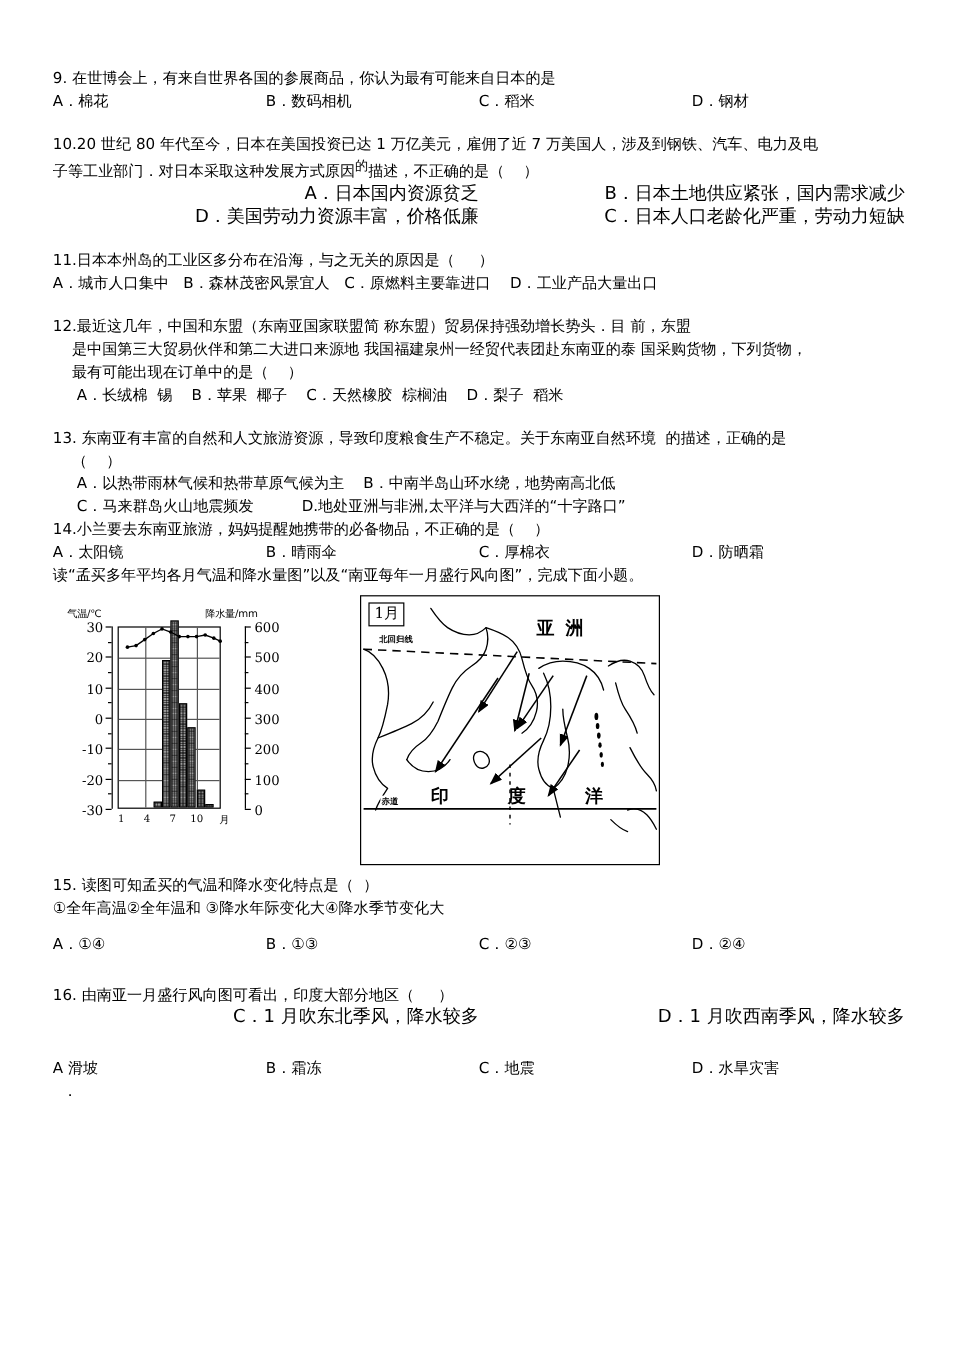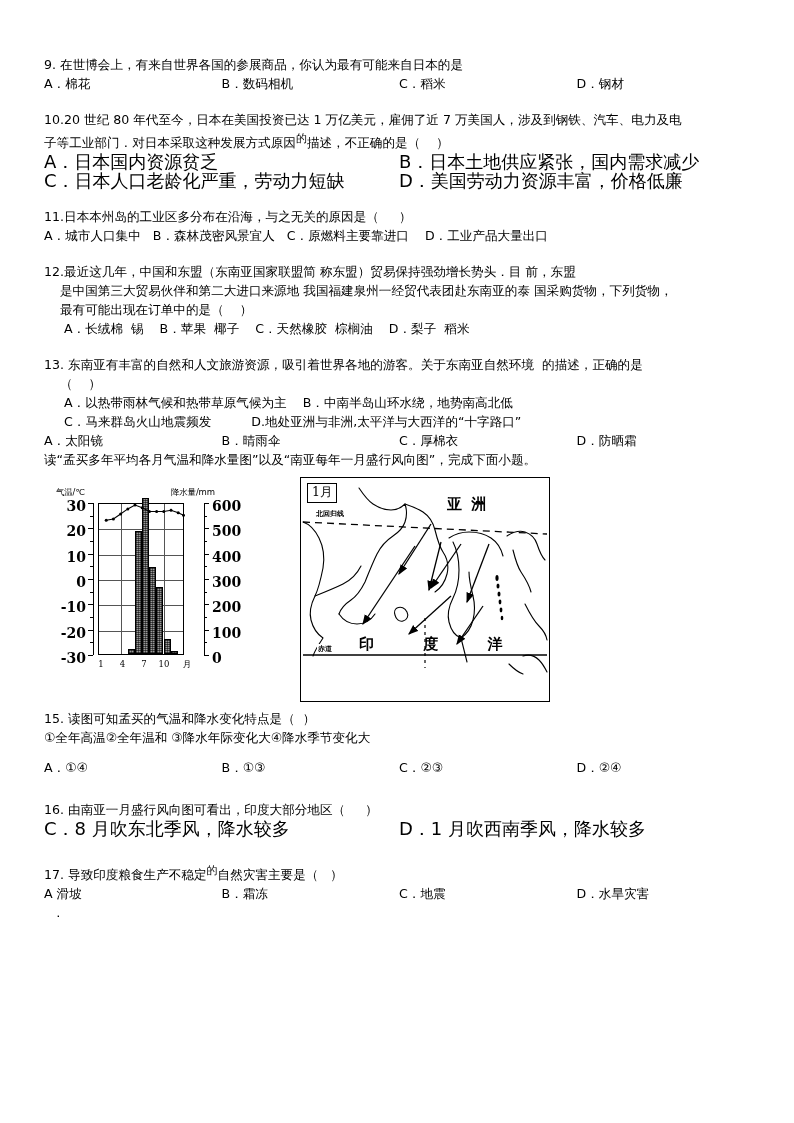--- a/index.html
+++ b/index.html
@@ -32,22 +32,23 @@
   .opts4 {
     display: flex;
     font-size: 12.6px;
     line-height: 19px;
     justify-content: flex-end;
   }
   .opts4 > div { width: 25%; }
 
   .opts2 {
     display: flex;
-    font-size: 18px;
+    font-size: 15px;
     line-height: 19px;
+    text-align: right;
   }
   .opts2 > div { width: 50%; }
 
   .opts-free { font-size: 12.6px; line-height: 19px; white-space: pre; }
 
   .gap-sm { height: 11px; }
   .gap-md { height: 17px; }
   .gap-lg { height: 23px; }
 
   .indent { padding-left: 16px; }
@@ -98,24 +99,23 @@
   .axis-l { left: 37px; }
   .axis-r { left: 148px; }
   .tick {
     position: absolute; height: 0;
     border-top: 1.2px solid #000;
   }
   .tick.major { width: 5px; }
   .tick.minor { width: 3px; }
   .lab {
     position: absolute;
-    font-size: 14px;
+    font-size: 11px;
     font-family: "DejaVu Serif", "Liberation Serif", serif;
     white-space: nowrap;
-    font-weight: bold;
   }
   .lab-l { text-align: right; }
   .bar {
     position: absolute;
     bottom: 0;
     background-color: #9a9a9a;
     background-image:
       repeating-linear-gradient(0deg, rgba(0,0,0,.55) 0 1px, rgba(0,0,0,0) 1px 2px),
       repeating-linear-gradient(90deg, rgba(0,0,0,.45) 0 1px, rgba(0,0,0,0) 1px 2px);
     border: 1px solid #000;
@@ -178,22 +178,22 @@
   <div class="gap-md"></div>
 
   <div class="q">
     <div class="qline"><span>10.</span><span>20 世纪 80 年代至今，日本在美国投资已达 1 万亿美元，雇佣了近 7 万美国人，涉及到钢铁、汽车、电力及电</span></div>
     <div class="qline"><span>子等工业部门．对日本采取这种发展方式原因</span><span class="sup-de">的</span><span>描述，不正确的是（    ）</span></div>
     <div class="opts2">
       <div>A．日本国内资源贫乏</div>
       <div>B．日本土地供应紧张，国内需求减少</div>
     </div>
     <div class="opts2">
+      <div>D．美国劳动力资源丰富，价格低廉</div>
       <div>C．日本人口老龄化严重，劳动力短缺</div>
-      <div>D．美国劳动力资源丰富，价格低廉</div>
     </div>
   </div>
 
   <div class="gap-md"></div>
 
   <div class="q">
     <div class="qline"><span>11.</span><span>日本本州岛的工业区多分布在沿海，与之无关的原因是（     ）</span></div>
     <div class="opts-free">A．城市人口集中   B．森林茂密风景宜人   C．原燃料主要靠进口    D．工业产品大量出口</div>
   </div>
 
@@ -202,27 +202,28 @@
   <div class="q">
     <div class="qline"><span>12.</span><span>最近这几年，中国和东盟（东南亚国家联盟简 称东盟）贸易保持强劲增长势头．目 前，东盟</span></div>
     <div class="qline indent">是中国第三大贸易伙伴和第二大进口来源地 我国福建泉州一经贸代表团赴东南亚的泰 国采购货物，下列货物，</div>
     <div class="qline indent">最有可能出现在订单中的是（    ）</div>
     <div class="opts-free indent"> A．长绒棉  锡    B．苹果  椰子    C．天然橡胶  棕榈油    D．梨子  稻米</div>
   </div>
 
   <div class="gap-md"></div>
 
   <div class="q">
-    <div class="qline"><span>13.</span> <span>东南亚有丰富的自然和人文旅游资源，吸引着世界各地的游客。关于东南亚自然环境</span>&nbsp;&nbsp;<span>的描述，正确的是</span></div>
+    <div class="qline"><span>13.</span> <span>东南亚有丰富的自然和人文旅游资源，导致印度粮食生产不稳定。关于东南亚自然环境</span>&nbsp;&nbsp;<span>的描述，正确的是</span></div>
     <div class="qline indent">（    ）</div>
     <div class="opts-free indent"> A．以热带雨林气候和热带草原气候为主    B．中南半岛山环水绕，地势南高北低</div>
     <div class="opts-free indent"> C．马来群岛火山地震频发          D.地处亚洲与非洲,太平洋与大西洋的“十字路口”</div>
   </div>
 
   <div class="q">
+    <div class="qline"><span>14.</span><span>小兰要去东南亚旅游，妈妈提醒她携带的必备物品，不正确的是（    ）</span></div>
     <div class="opts4">
       <div>A．太阳镜</div>
       <div>B．晴雨伞</div>
       <div>C．厚棉衣</div>
       <div>D．防晒霜</div>
     </div>
   </div>
 
   <div class="qline">读“孟买多年平均各月气温和降水量图”以及“南亚每年一月盛行风向图”，完成下面小题。</div>
 
@@ -410,29 +411,28 @@
       <div>C．②③</div>
       <div>D．②④</div>
     </div>
   </div>
 
   <div class="gap-lg"></div>
 
   <div class="q">
     <div class="qline"><span>16.</span> <span>由南亚一月盛行风向图可看出，印度大部分地区（     ）</span></div>
     <div class="opts2">
-      <div>C．8 月吹东北季风，降水较多</div>
+      <div>C．1 月吹东北季风，降水较多</div>
       <div>D．1 月吹西南季风，降水较多</div>
     </div>
   </div>
 
   <div class="gap-lg"></div>
 
   <div class="q">
-    <div class="qline"><span>17.</span> <span>导致印度粮食生产不稳定</span><span class="sup-de">的</span><span>自然灾害主要是（   ）</span></div>
     <div class="opts4">
       <div>A 滑坡</div>
       <div>B．霜冻</div>
       <div>C．地震</div>
       <div>D．水旱灾害</div>
     </div>
     <div class="qline" style="padding-left:8px">．</div>
   </div>
 
 </div>

